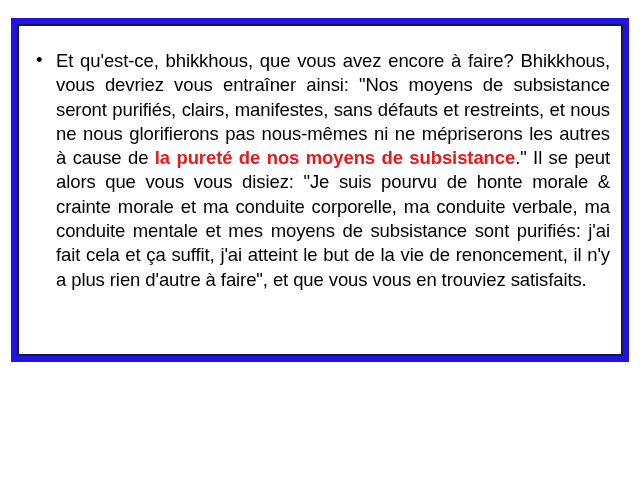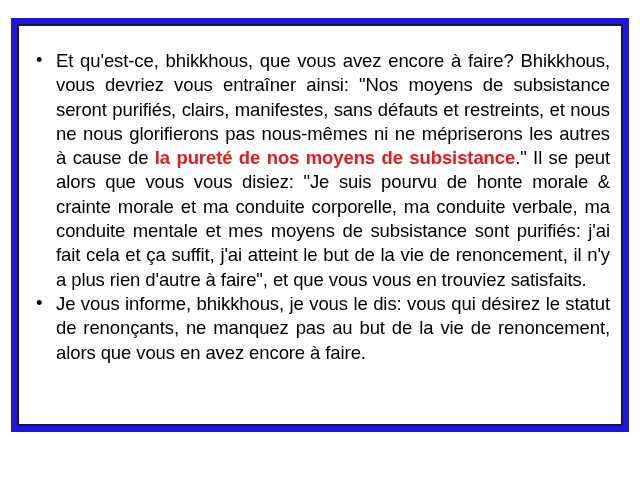--- a/index.html
+++ b/index.html
@@ -15,21 +15,21 @@
     position: relative;
     width: 640px;
     height: 480px;
     background: #ffffff;
   }
   .slide-box {
     position: absolute;
     left: 11px;
     top: 18px;
     width: 618px;
-    height: 414px;
+    height: 344px;
     box-sizing: border-box;
     border: 6px solid var(--border-blue, #1f14e0);
     box-shadow: inset 0 0 0 2px var(--border-inner, #16164f);
     background: #ffffff;
     overflow: hidden;
   }
   .bullet-list {
     margin: 0;
     padding: 25px 13px 0 14px;
     list-style: none;
@@ -57,16 +57,15 @@
     font-weight: bold;
   }
 </style>
 </head>
 <body>
 
 <div class="slide">
   <div class="slide-box">
     <ul class="bullet-list">
       <li class="bullet-item"><span>Et qu'est-ce, bhikkhous, que vous avez encore à faire? Bhikkhous, vous devriez vous entraîner ainsi: "Nos moyens de subsistance seront purifiés, clairs, manifestes, sans défauts et restreints, et nous ne nous glorifierons pas nous-mêmes ni ne mépriserons les autres à cause de </span><span class="run-highlight">la pureté de nos moyens de subsistance</span><span>." Il se peut alors que vous vous disiez: "Je suis pourvu de honte morale &amp; crainte morale et ma conduite corporelle, ma conduite verbale, ma conduite mentale et mes moyens de subsistance sont purifiés: j'ai fait cela et ça suffit, j'ai atteint le but de la vie de renoncement, il n'y a plus rien d'autre à faire", et que vous vous en trouviez satisfaits.</span></li>
-      <li class="bullet-item"><span>Je vous informe, bhikkhous, je vous le dis: vous qui désirez le statut de renonçants, ne manquez pas au but de la vie de renoncement, alors que vous en avez encore à faire.</span></li>
     </ul>
   </div>
 </div>
 
 </body></html>

